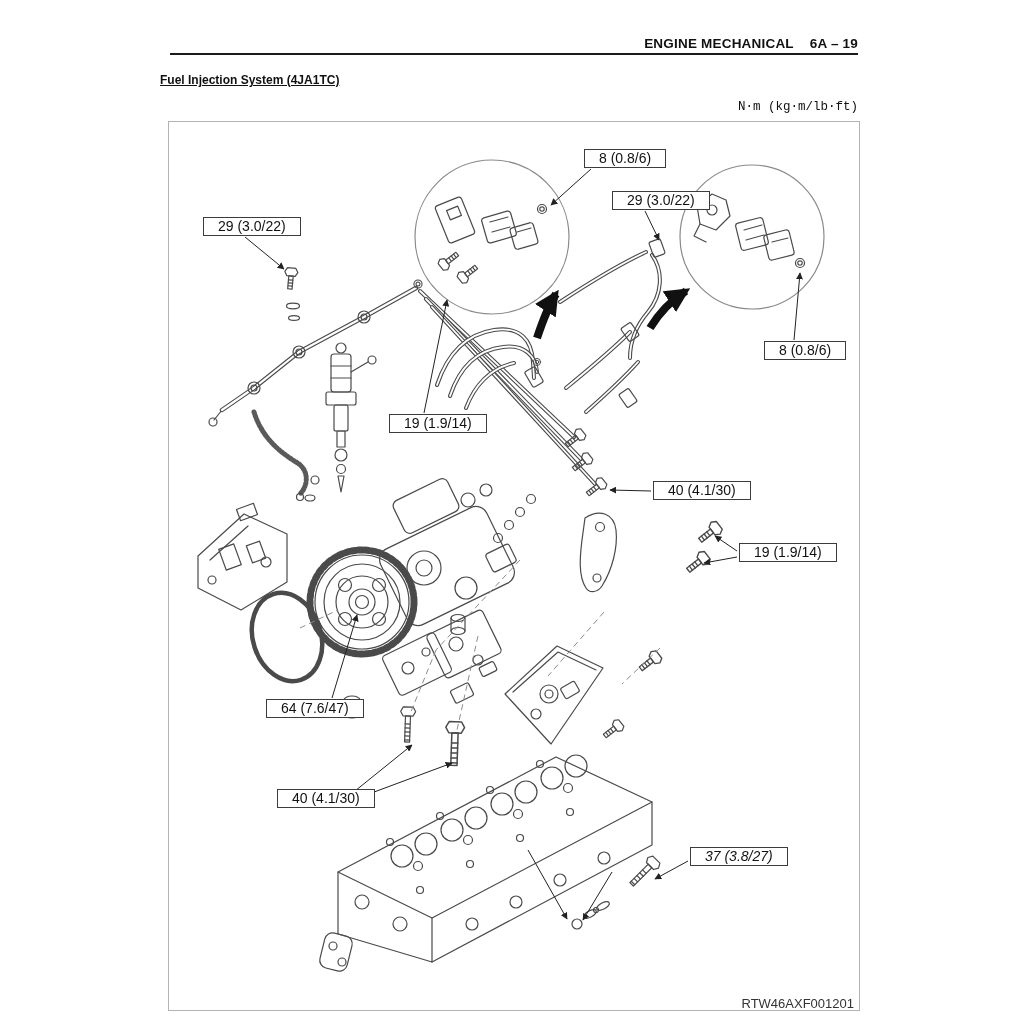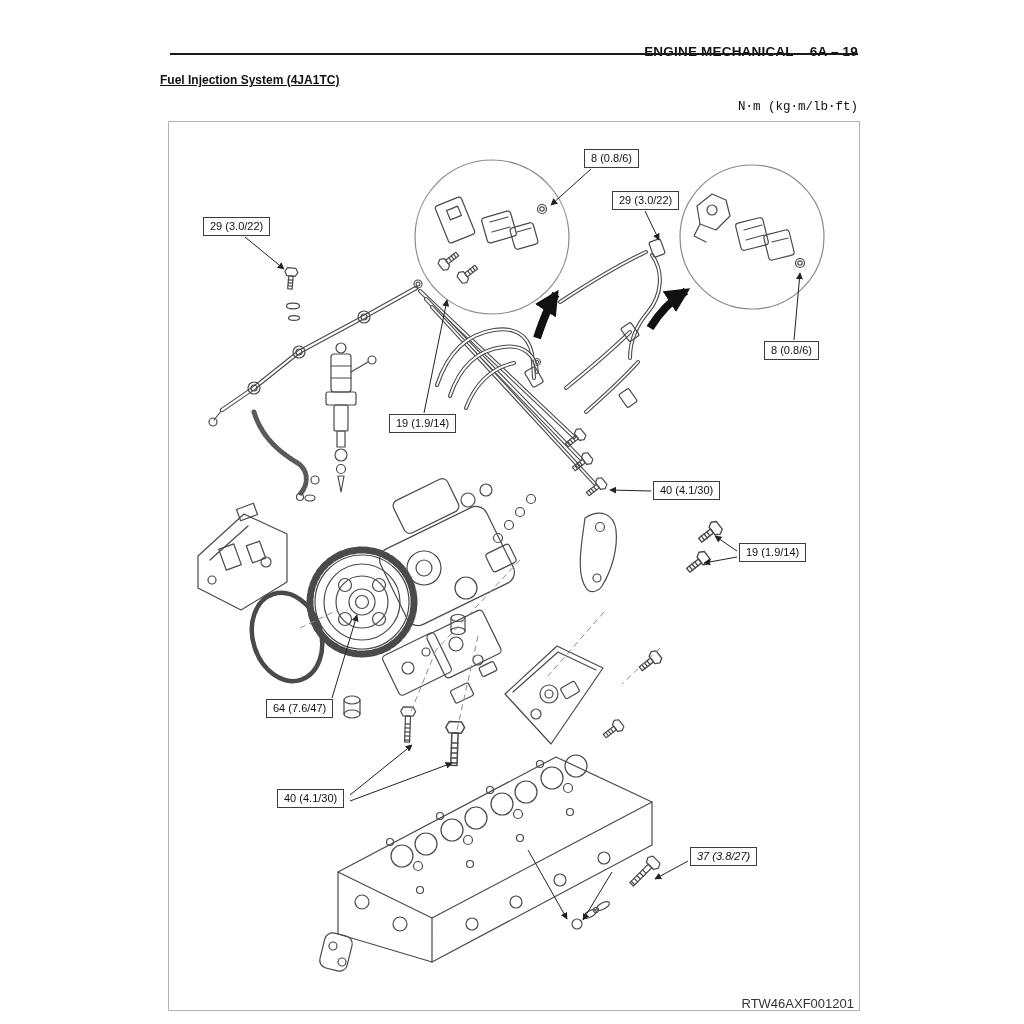--- a/index.html
+++ b/index.html
@@ -1,31 +1,31 @@
 <!DOCTYPE html>
 <html><head>
 <meta charset="utf-8">
 <style>
   * { margin:0; padding:0; box-sizing:border-box; }
   html,body { width:1024px; height:1024px; background:#fff; }
   body { font-family:"Liberation Sans", sans-serif; color:#111; position:relative; }
   .page { position:absolute; inset:0; background:#fff; }
 
-  .header-text { position:absolute; top:44px; right:166px; font-weight:bold; font-size:13.5px; letter-spacing:.2px; }
+  .header-text { position:absolute; top:36px; right:166px; font-weight:bold; font-size:13.5px; letter-spacing:.2px; }
   .header-text .hdr-right { margin-left:16px; }
   .header-rule { position:absolute; top:53px; left:170px; right:166px; height:1.5px; background:#1a1a1a; }
 
   .page-title { position:absolute; top:73px; left:160px; font-weight:bold; font-size:12px;text-decoration:underline; }
   .units { position:absolute; top:100px; right:166px; font-size:12.5px;font-family:Liberation Mono, monospace; }
 
   .figure-box { position:absolute; left:168px; top:121px; width:692px; height:890px; border:1px solid #b3b3b3; background:#fff; }
 
   svg.diagram { position:absolute; left:0; top:0; width:1024px; height:1024px; }
 
-  .callout { position:absolute; border:1px solid #3c3c3c; background:#fff; font-size:11px; line-height:13px; padding:2px 6px; white-space:nowrap; z-index:5; }
+  .callout { position:absolute; border:1px solid #3c3c3c; background:#fff; font-size:14px; line-height:13px; padding:2px 14px; white-space:nowrap; z-index:5; }
   .figure-code { position:absolute; left:738px; top:996px; width:116px; text-align:right; font-size:13px; color:#333; z-index:5; }
 </style>
 </head>
 <body>
 
 <div class="page">
 
   <div class="header-text">
     <span class="hdr-left">ENGINE MECHANICAL</span><span class="hdr-right">6A – 19</span>
   </div>

